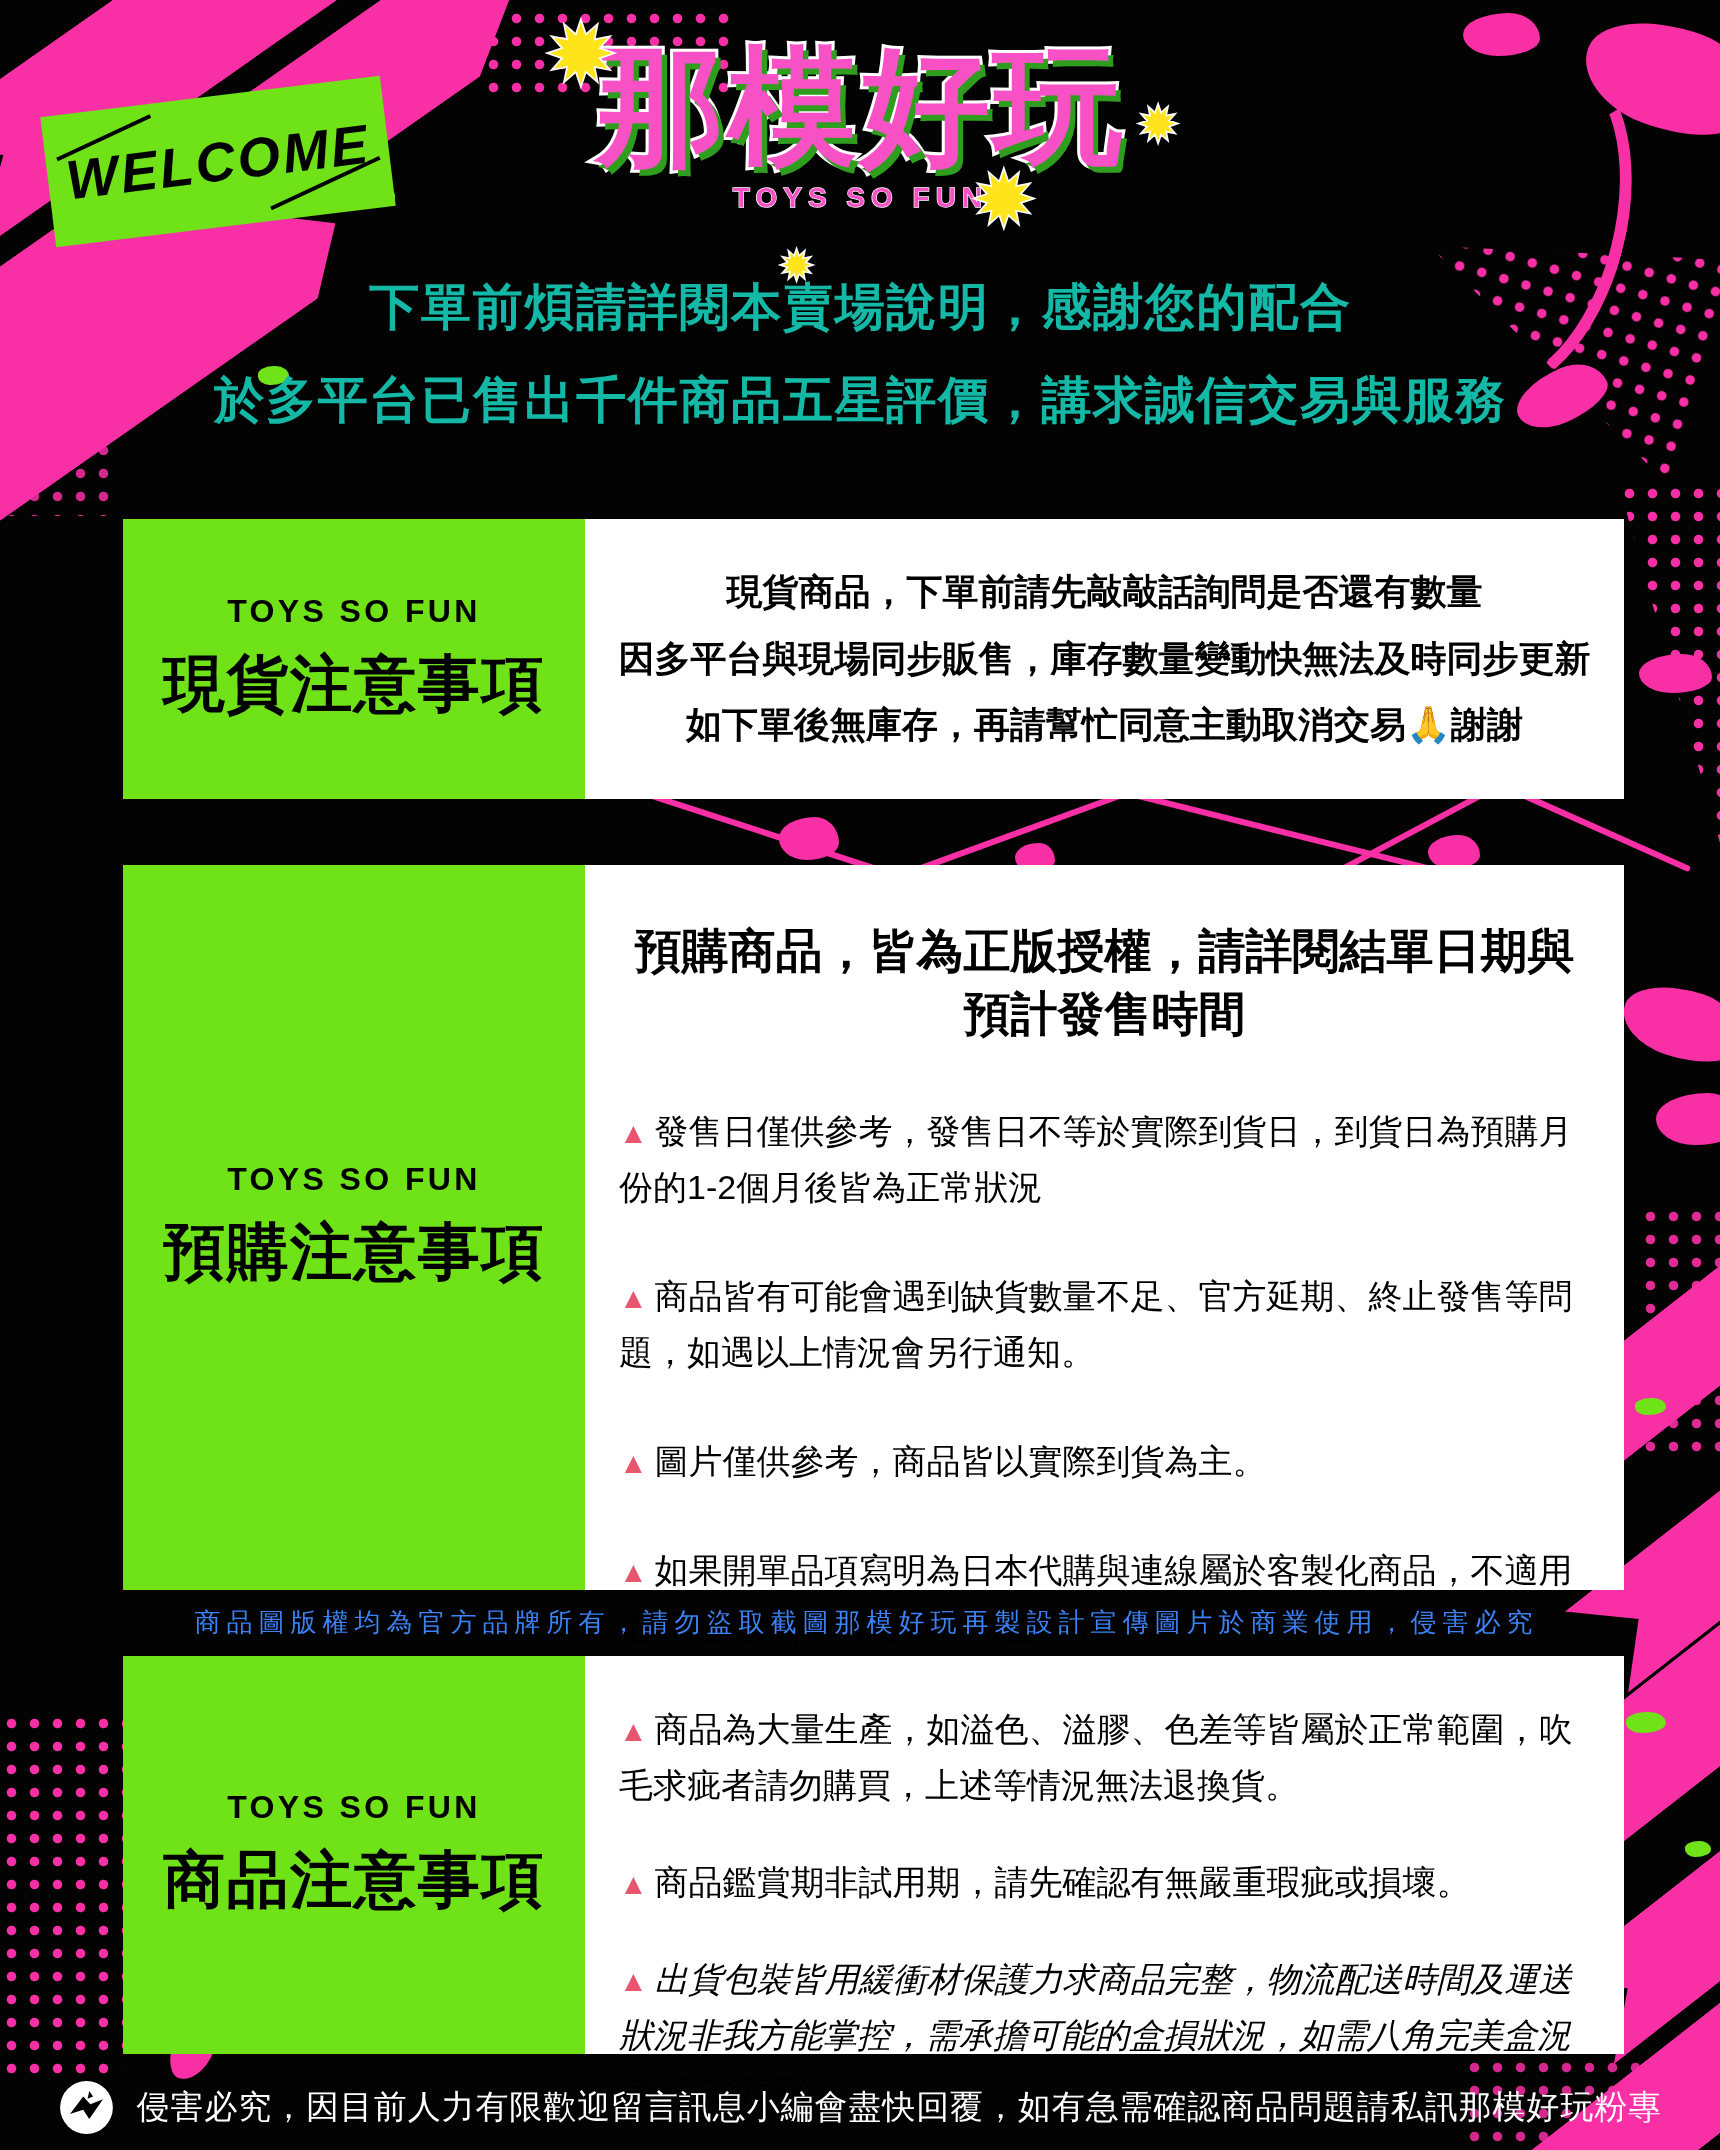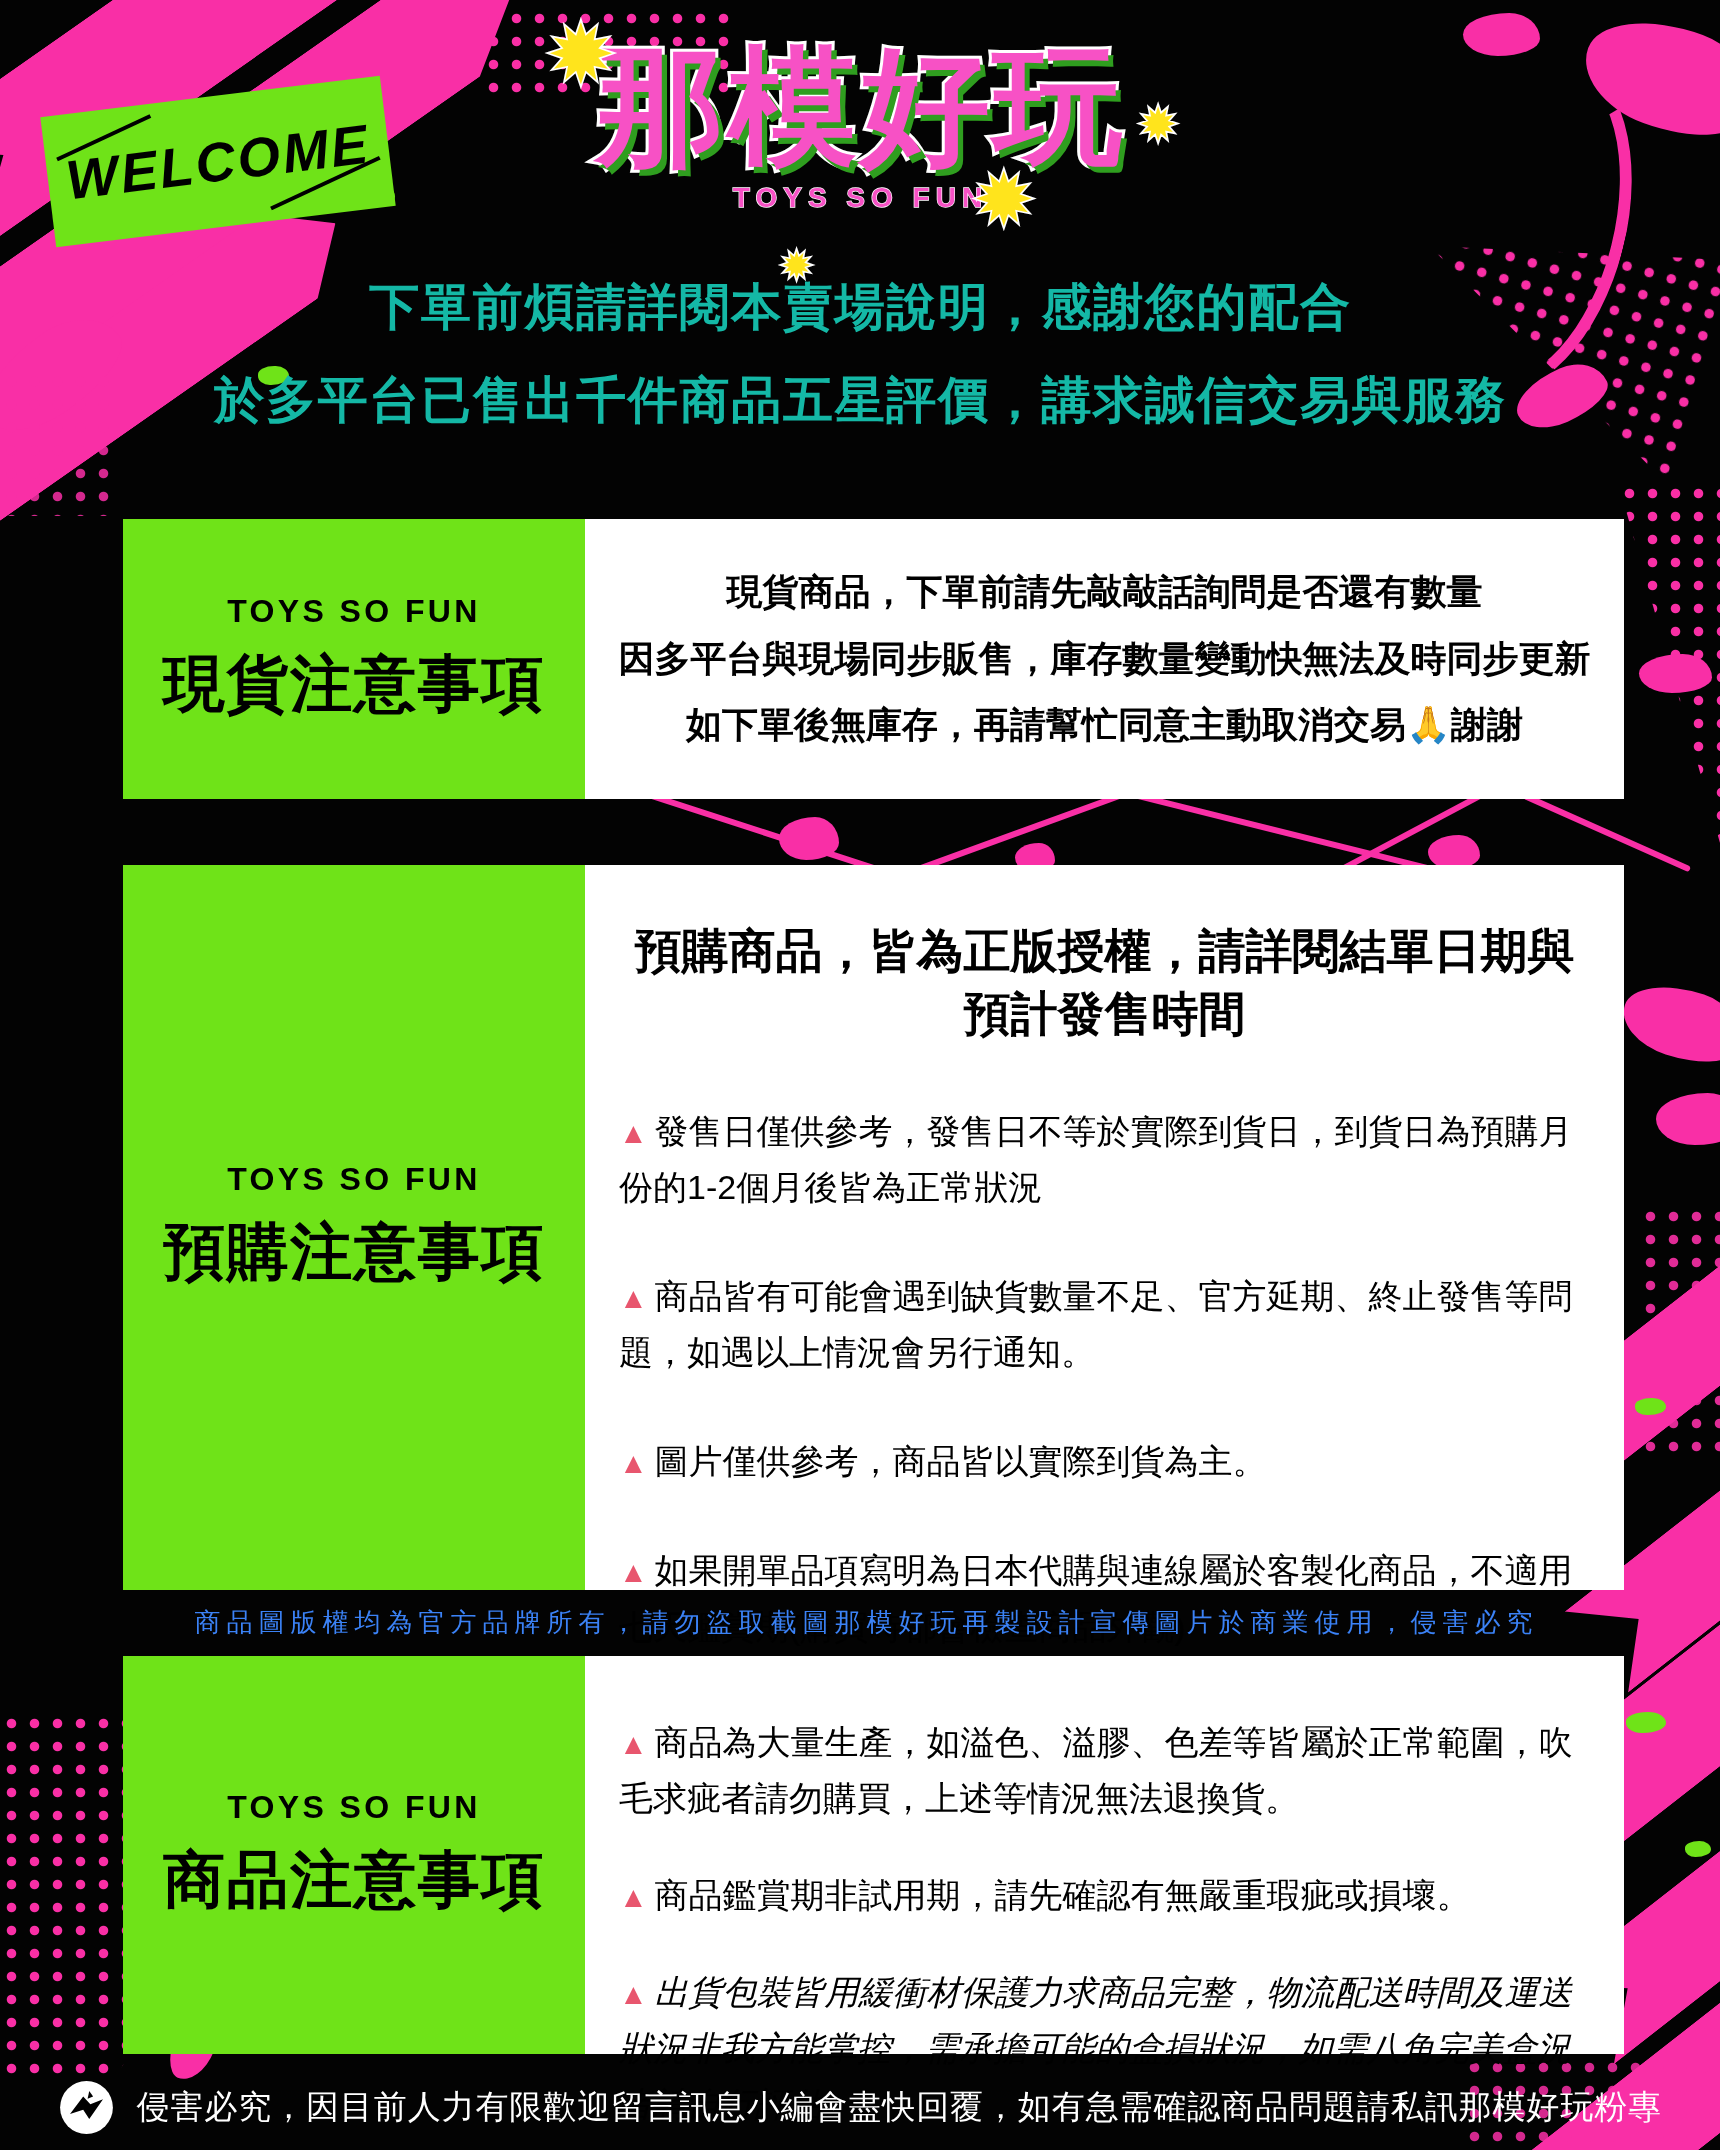--- a/index.html
+++ b/index.html
@@ -184,21 +184,21 @@
     </div>
   </section>
 
   <div class="copyright">商品圖版權均為官方品牌所有，請勿盜取截圖那模好玩再製設計宣傳圖片於商業使用，侵害必究</div>
 
   <section class="row" style="top:1656px;height:398px;">
     <div class="label">
       <div class="label-brand">TOYS SO FUN</div>
       <div class="label-title">商品注意事項</div>
     </div>
-    <div class="panel panel-list" style="padding-top:58px;">
+    <div class="panel panel-list" style="padding-top:45px;">
       <p class="bullet" style="margin-bottom:41px;"><span class="tri">▲</span><span>商品為大量生產，如溢色、溢膠、色差等皆屬於正常範圍，吹毛求疵者請勿購買，上述等情況無法退換貨。</span></p>
       <p class="bullet" style="margin-bottom:41px;"><span class="tri">▲</span><span>商品鑑賞期非試用期，請先確認有無嚴重瑕疵或損壞。</span></p>
       <p class="bullet"><span class="tri">▲</span><span>出貨包裝皆用緩衝材保護力求商品完整，物流配送時間及運送狀況非我方能掌控，需承擔可能的盒損狀況，如需八角完美盒況者請自行評估。</span></p>
     </div>
   </section>
 
   <div class="footer">
     <svg class="msg-icon" viewBox="0 0 100 100" aria-hidden="true">
       <circle cx="50" cy="50" r="48" fill="#ffffff"></circle>
       <path d="M20 62 L44 30 L57 44 L80 35 L55 71 L44 54 Z" fill="#000000"></path>

